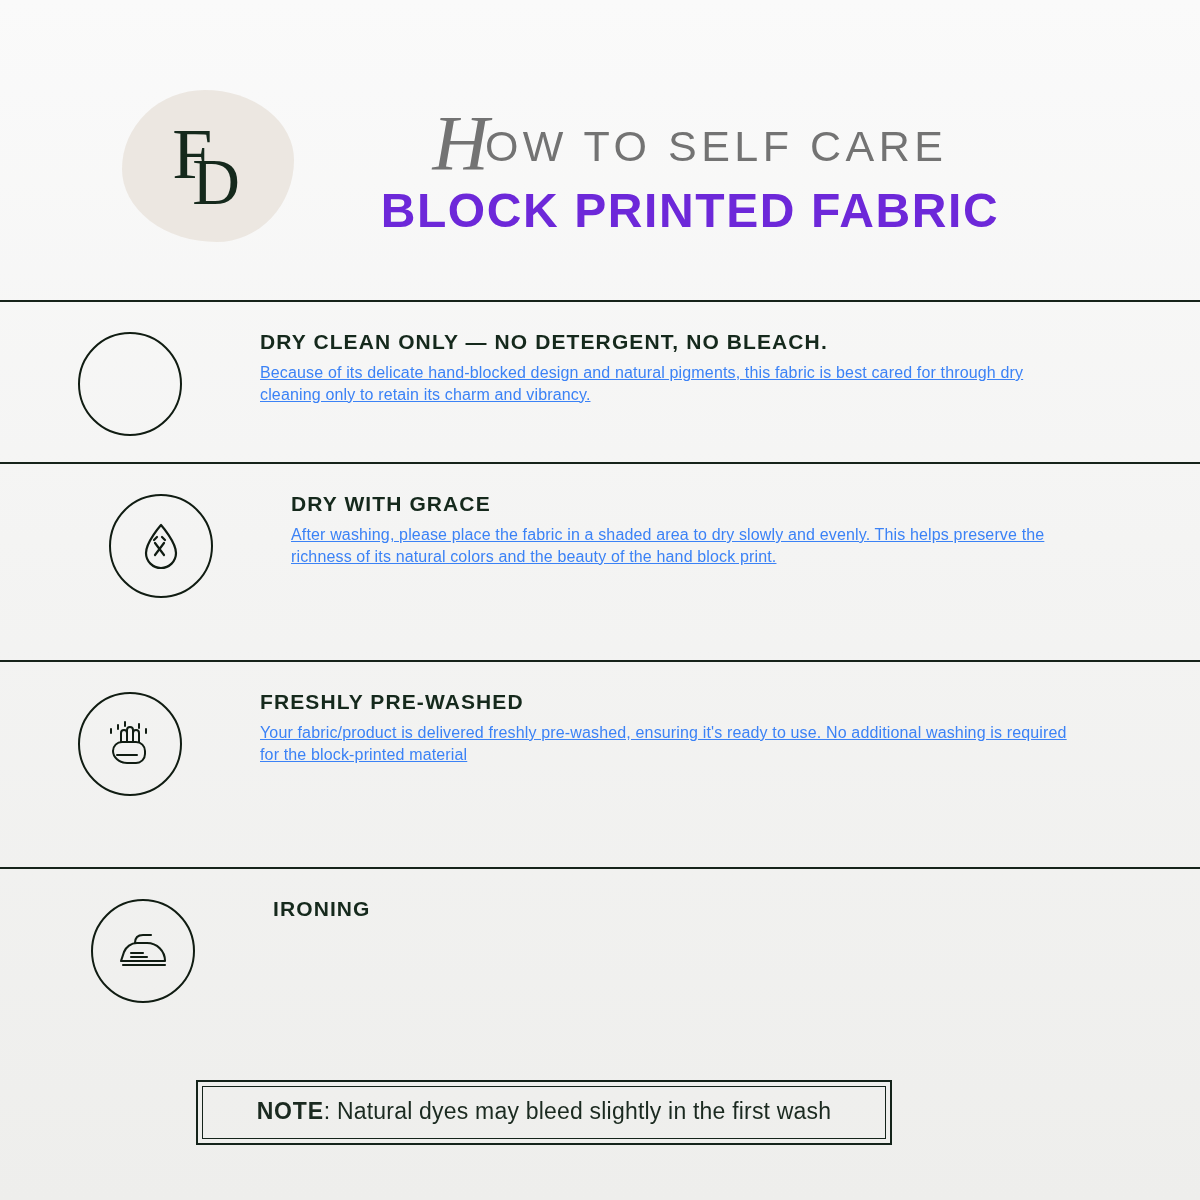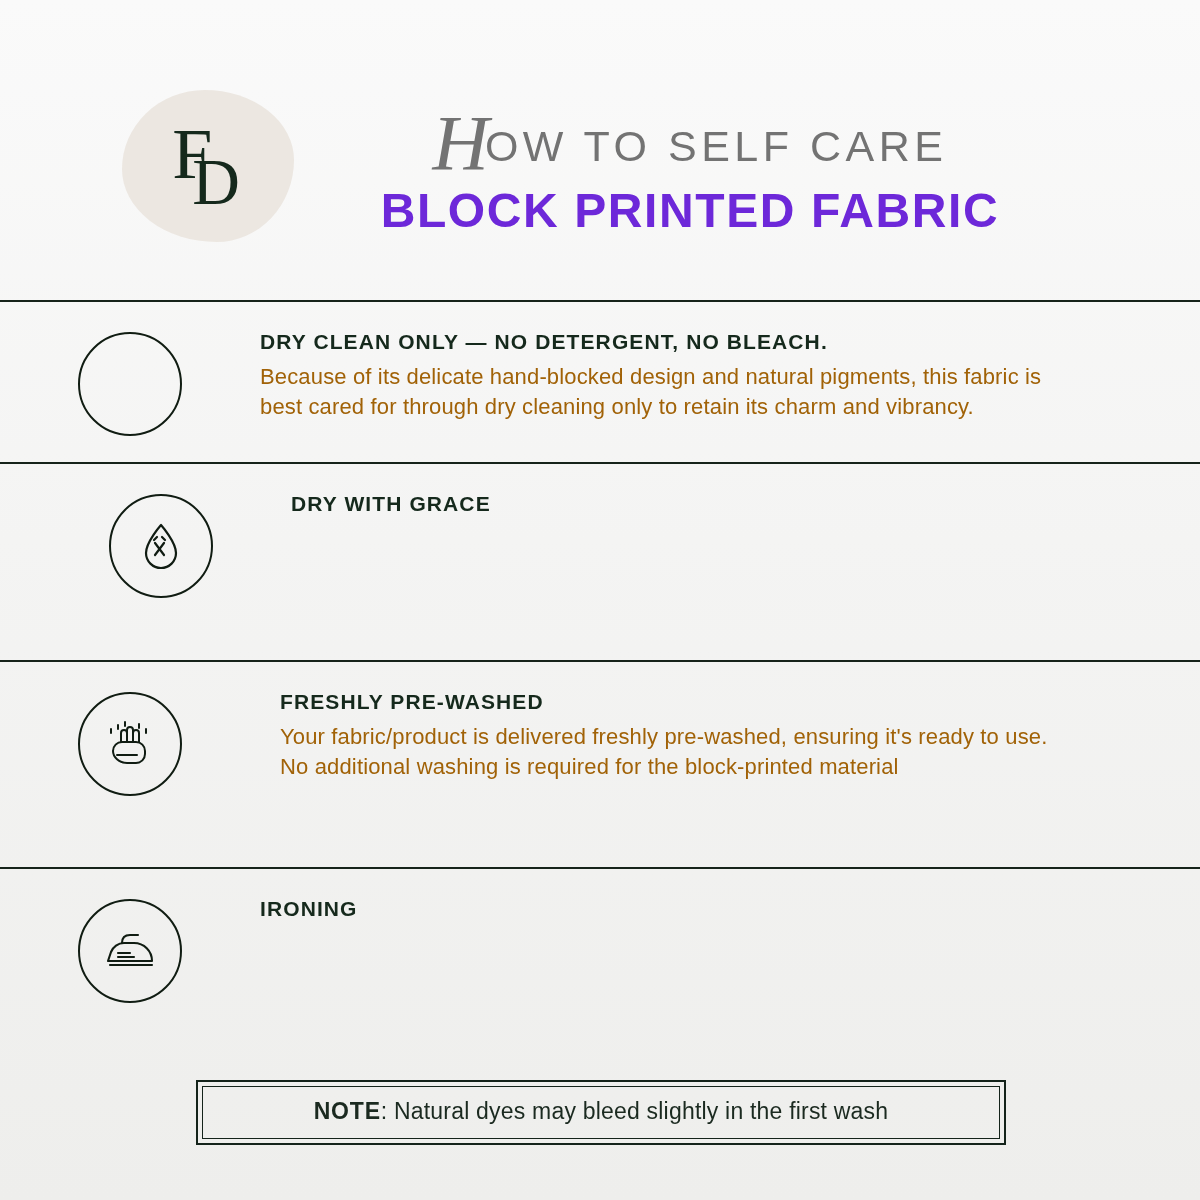--- a/index.html
+++ b/index.html
@@ -147,37 +147,38 @@
     padding-right: 120px;
   }
   .row-title {
     font-size: 21px;
     font-weight: bold;
     letter-spacing: 1.1px;
     color: #15291c;
     margin: 6px 0 8px 0;
   }
   .row-body {
-    font-size: 22px;
+    font-size: 16px;
     line-height: 1.36;
-    color: #a16207;
+    color: #3b82f6;
     letter-spacing: 0.15px;
+    text-decoration: underline;
   }
 
   .row-1 { min-height: 160px; border-radius: 27px; }
   .row-2 { min-height: 196px; padding-left: 31px; }
-  .row-3 { min-height: 205px; gap: 20px; }
-  .row-4 { min-height: 205px; }
+  .row-3 { min-height: 205px; }
+  .row-4 { min-height: 205px; padding-left: 13px; }
 
   
   .note-wrap {
     position: absolute;
     left: 196px;
     top: 1080px;
-    width: 810px;
+    width: 696px;
   }
   .note-outer {
     border: 2px solid #14231a;
     padding: 4px;
     box-sizing: border-box;
   }
   .note-inner {
     border: 1px solid #14231a;
     padding: 11px 0 13px 0;
     text-align: center;
@@ -234,20 +235,21 @@
           <svg width="62" height="62" viewBox="0 0 62 62" fill="none" stroke="#101c12" stroke-width="2.2" stroke-linecap="round" stroke-linejoin="round">
             <path d="M31 10 C31 10 16 27 16 38 a15 15 0 0 0 30 0 C46 27 31 10 31 10 Z"></path>
             <path d="M25 28 L34 40"></path>
             <path d="M34 28 L25 40"></path>
             <path d="M24 25 L27 22 M35 25 L32 22"></path>
           </svg>
         </div>
       </div>
       <div class="row-text">
         <div class="row-title">DRY WITH GRACE</div>
+        <div class="row-body">After washing, please place the fabric in a shaded area to dry slowly and evenly. This helps preserve the richness of its natural colors and the beauty of the hand block print.</div>
       </div>
     </div>
 
     <div class="rule"></div>
 
     <div class="row row-3">
       <div class="row-icon">
         <div class="icon-circle">
           <svg width="70" height="70" viewBox="0 0 70 70" fill="none" stroke="#101c12" stroke-width="2" stroke-linecap="round" stroke-linejoin="round">
             <path d="M18 42 c0 -5 4 -9 9 -9 h14 c5 0 9 4 9 9 v3 c0 5 -4 9 -9 9 h-9 c-8 0 -14 -6 -14 -12 z"></path>

